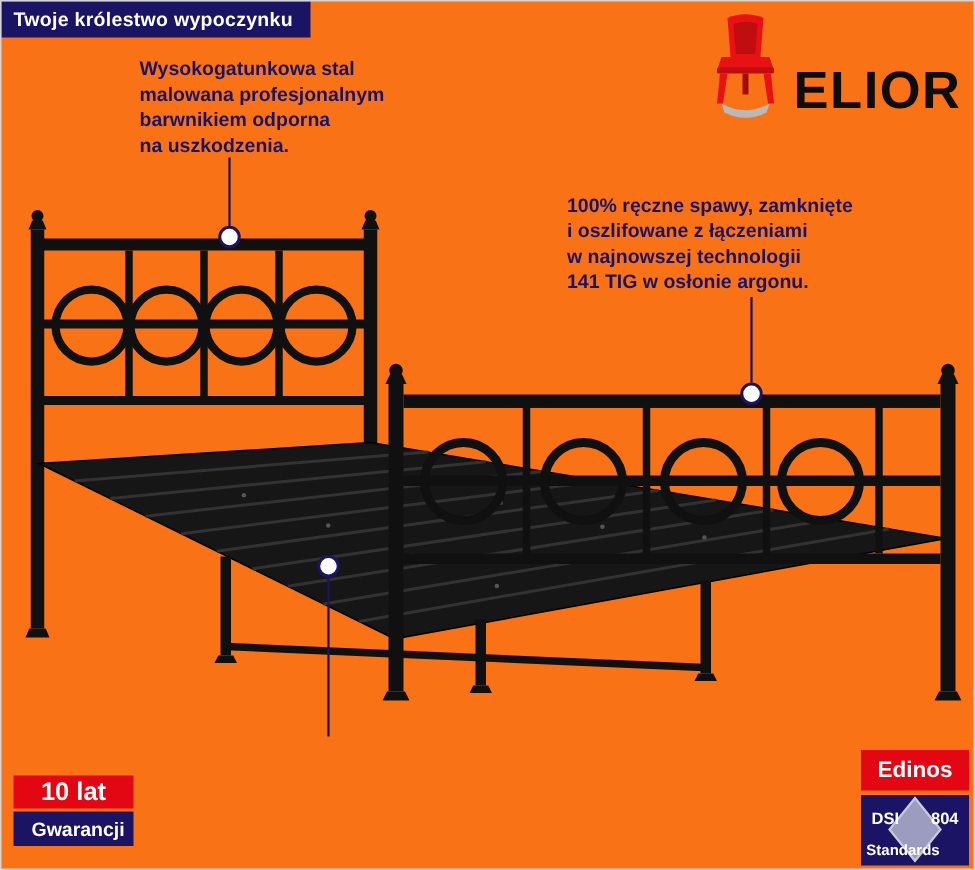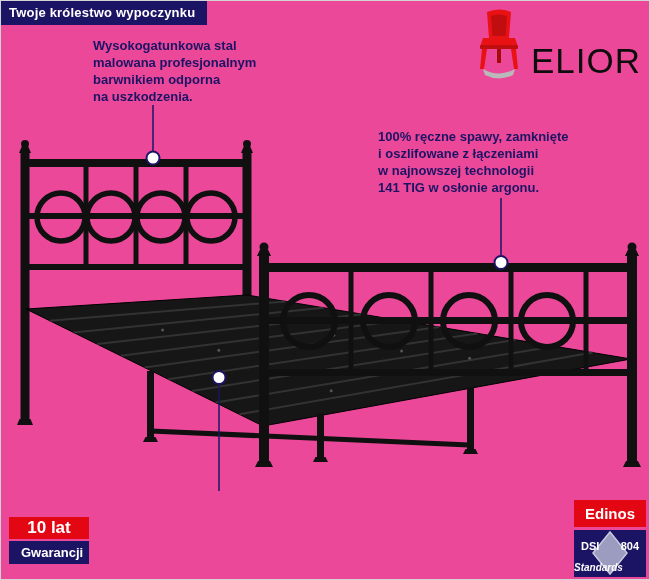--- a/index.html
+++ b/index.html
@@ -1,30 +1,30 @@
 <!DOCTYPE html>
 <html style="--navy: #1b1464; --red: #e30613; --bedBlack: #101010; --shadowGray: #b9b9b9;"><head>
 <meta charset="utf-8">
 <style>
   html,body{margin:0;padding:0;background:#fff;}
   .canvas{
-    position:relative;width:650px;height:580px;background:#ec4899;
+    position:relative;width:650px;height:580px;background:#f97316;
     overflow:hidden;box-sizing:border-box;border:1px solid #d4d4d4;
     font-family:"Liberation Sans",sans-serif;
   }
   .banner{
     position:absolute;left:0;top:0;background:var(--navy);
     color:#fff;font-size:13px;font-weight:bold;
     padding:4px 12px 5px 8px;letter-spacing:.2px;
   }
   .logo{
     position:absolute;top:6px;right:8px;display:flex;align-items:center;gap:8px;
   }
   .brand{
-    font-size:35px;font-weight:400;color:#0d0d0d;letter-spacing:1px;
+    font-size:35px;font-weight:700;color:#0d0d0d;letter-spacing:1px;
     font-family:"Liberation Sans",sans-serif;
     margin-top:34px;
   }
   .annotation{
     position:absolute;color:var(--navy);font-size:13px;font-weight:bold;
     line-height:17px;white-space:pre-line;
   }
   .a1{left:92px;top:36px;}
   .a2{left:377px;top:127px;}
   .a3{left:151px;top:494px;}
@@ -38,21 +38,21 @@
   }
   .badge-dsi{
     position:absolute;right:3px;top:529px;width:72px;height:47px;background:var(--navy);
   }
   .badge-dsi svg{position:absolute;left:0;top:0;}
   .dsi-left,.dsi-right,.dsi-bottom{
     position:absolute;color:#fff;font-weight:bold;font-size:11px;
   }
   .dsi-left{left:7px;top:10px;}
   .dsi-right{right:7px;top:10px;text-align:center;}
-  .dsi-bottom{left:0;right:16px;bottom:4px;text-align:left;font-size:10px;font-style:italic;}
+  .dsi-bottom{left:0;right:16px;bottom:4px;text-align:center;font-size:10px;}
 </style>
 </head>
 <body>
 
 <div class="canvas">
 
   <div class="banner">
     <span>Twoje królestwo wypoczynku</span>
   </div>
 

